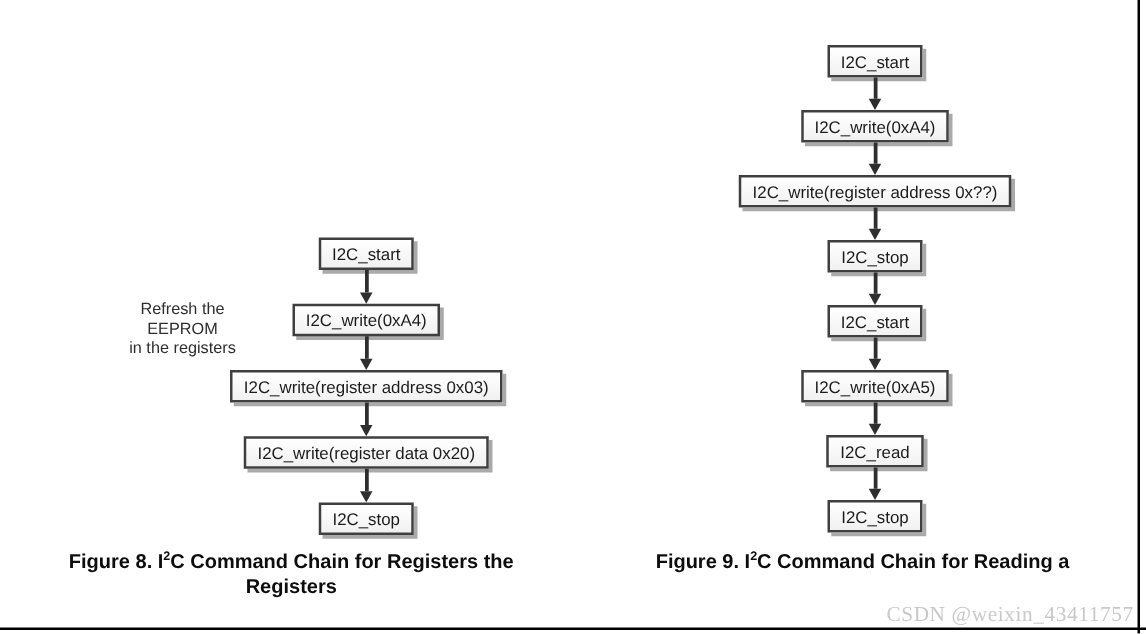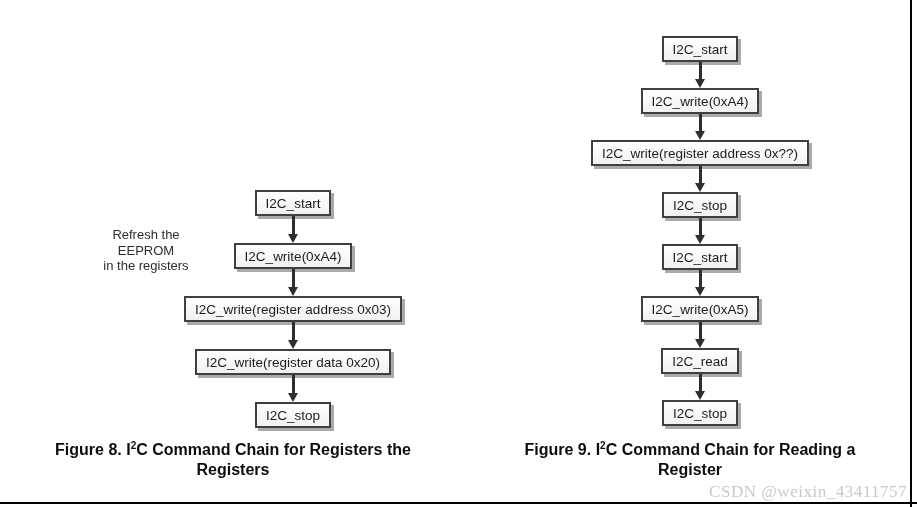--- a/index.html
+++ b/index.html
@@ -21,21 +21,21 @@
   .arrow { display:flex; flex-direction:column; align-items:center; }
   .flow-f8 .arrow { height:27px; }
   .flow-f9 .arrow { height:26px; }
   .arrow .shaft { width:3px; flex:1; background:#2e2e2e; }
   .arrow .head {
     width:0; height:0;
     border-left:5.5px solid transparent; border-right:5.5px solid transparent;
     border-top:9px solid #2e2e2e;
   }
   .side-note {
-    position:absolute; left:75px; top:227px; width:142px;
+    position:absolute; left:75px; top:239px; width:142px;
     text-align:center; font-size:13px; line-height:15.5px; color:#2e2e2e;
   }
   .caption {
     position:absolute; top:440px; text-align:center;
     font-weight:bold; font-size:16px; line-height:20px; color:#0d0d0d;
   }
   .caption-f8 { left:0;     width:466px; }
   .caption-f9 { left:472px; width:436px; }
   .caption sup { font-size:10px; line-height:0; }
   .watermark {
@@ -145,21 +145,20 @@
     </div>
   </div>
 
   <div class="caption caption-f8">
     <span>Figure 8. I</span><sup>2</sup><span>C Command Chain for Registers the</span>
     <div>Registers</div>
   </div>
 
   <div class="caption caption-f9">
     <span>Figure 9. I</span><sup>2</sup><span>C Command Chain for Reading a</span>
-    <div>Register</div>
   </div>
 
   <div class="watermark">CSDN @weixin_43411757</div>
 
   <div class="border-right"></div>
   <div class="border-bottom"></div>
 
 </div>
 
 </body></html>

